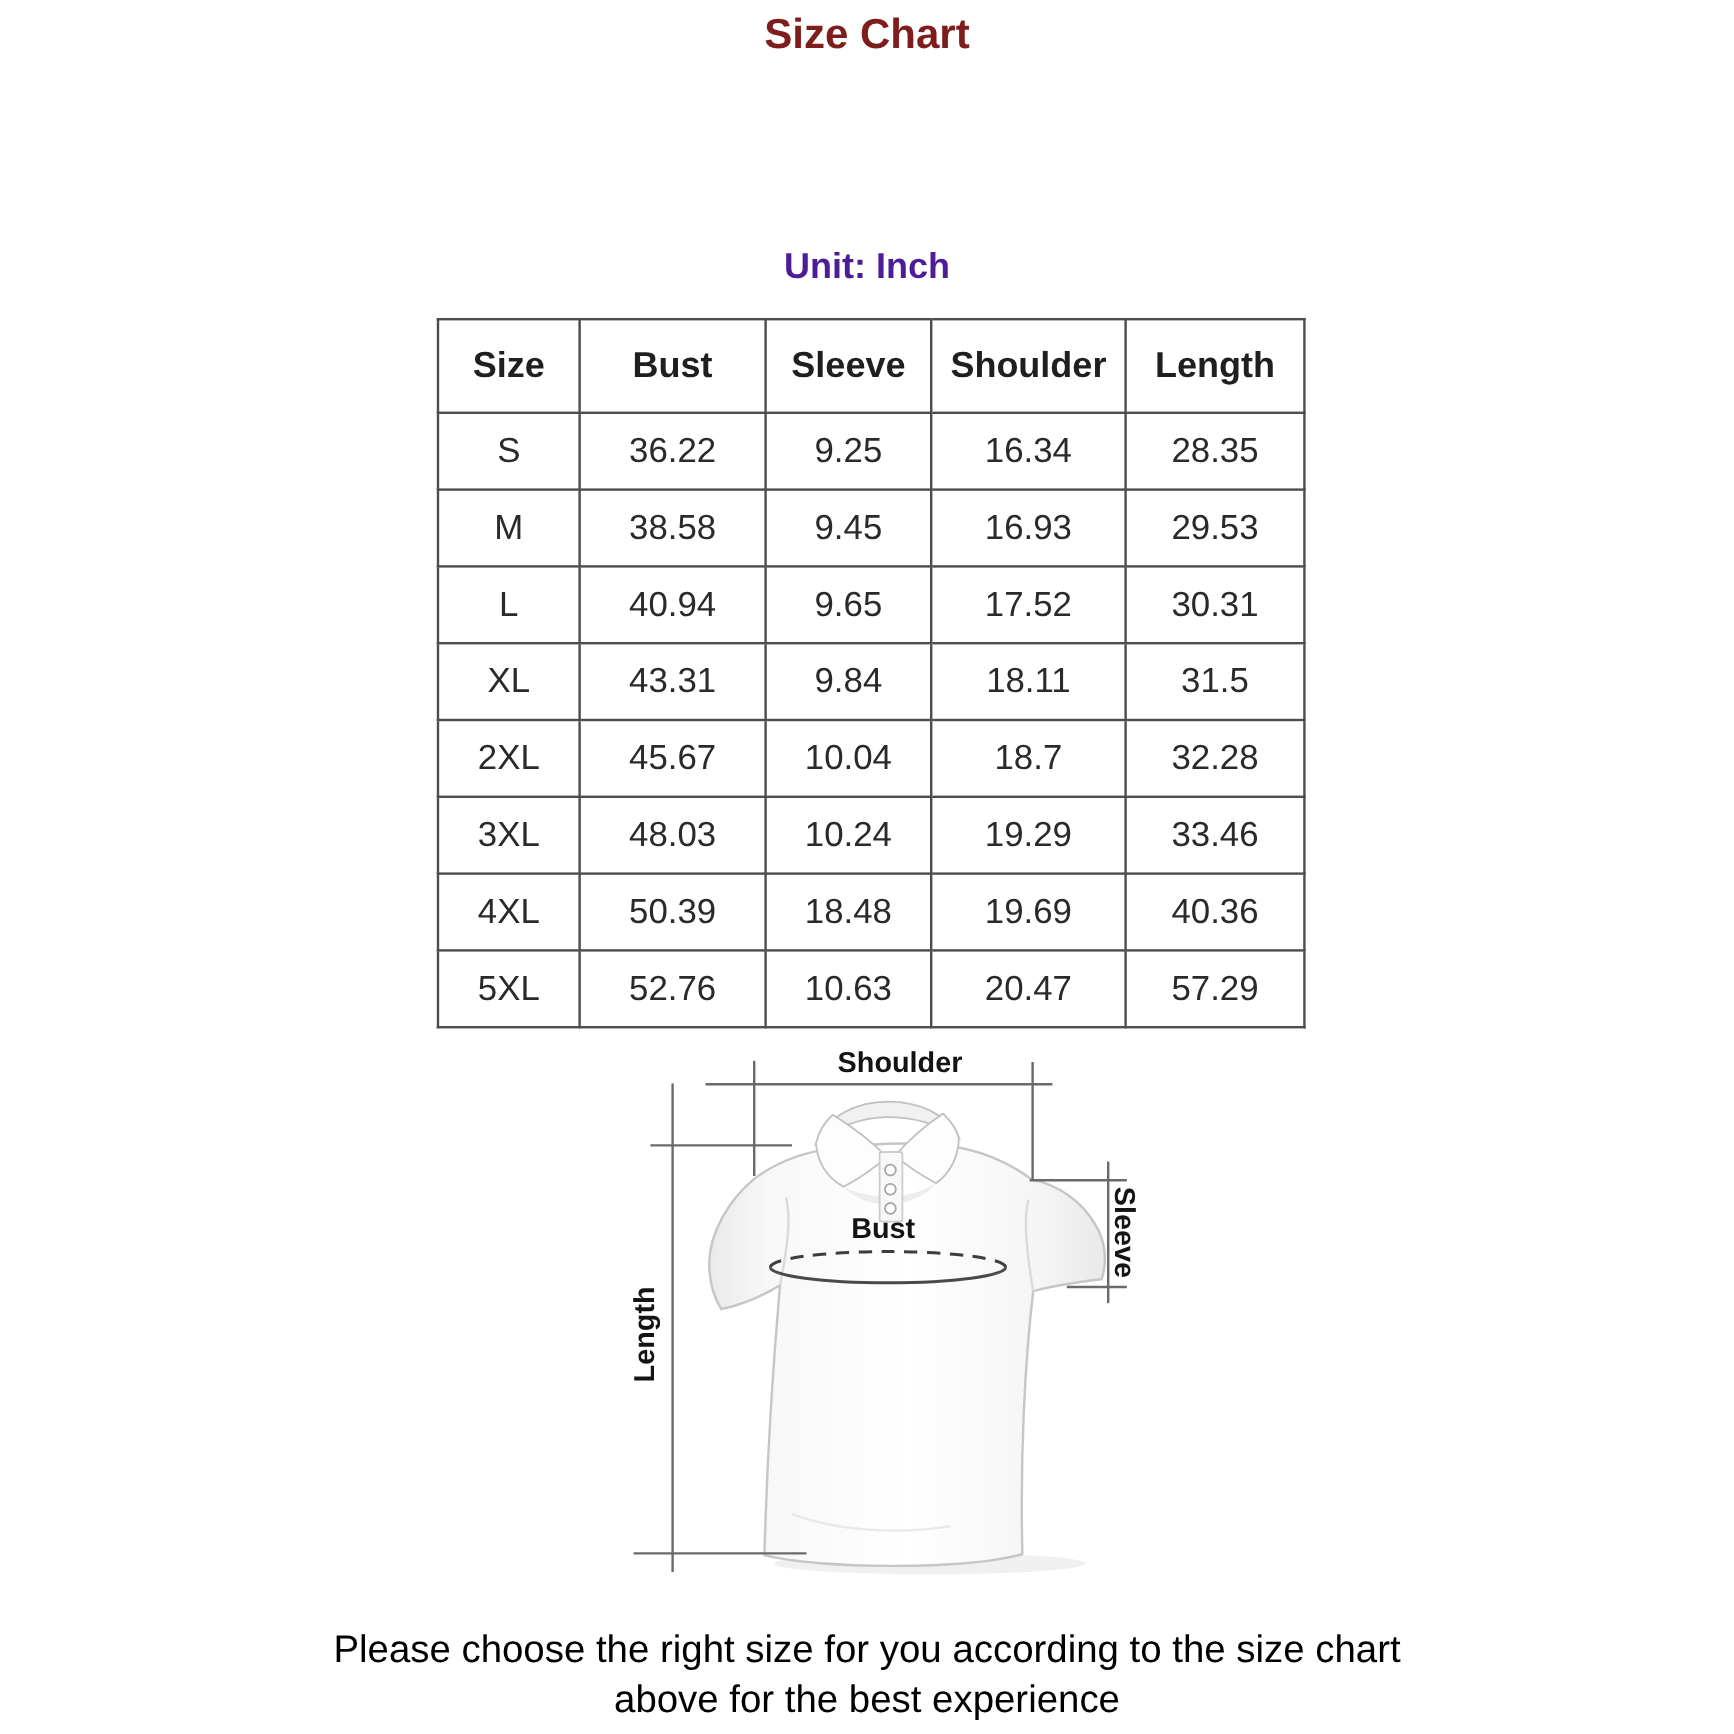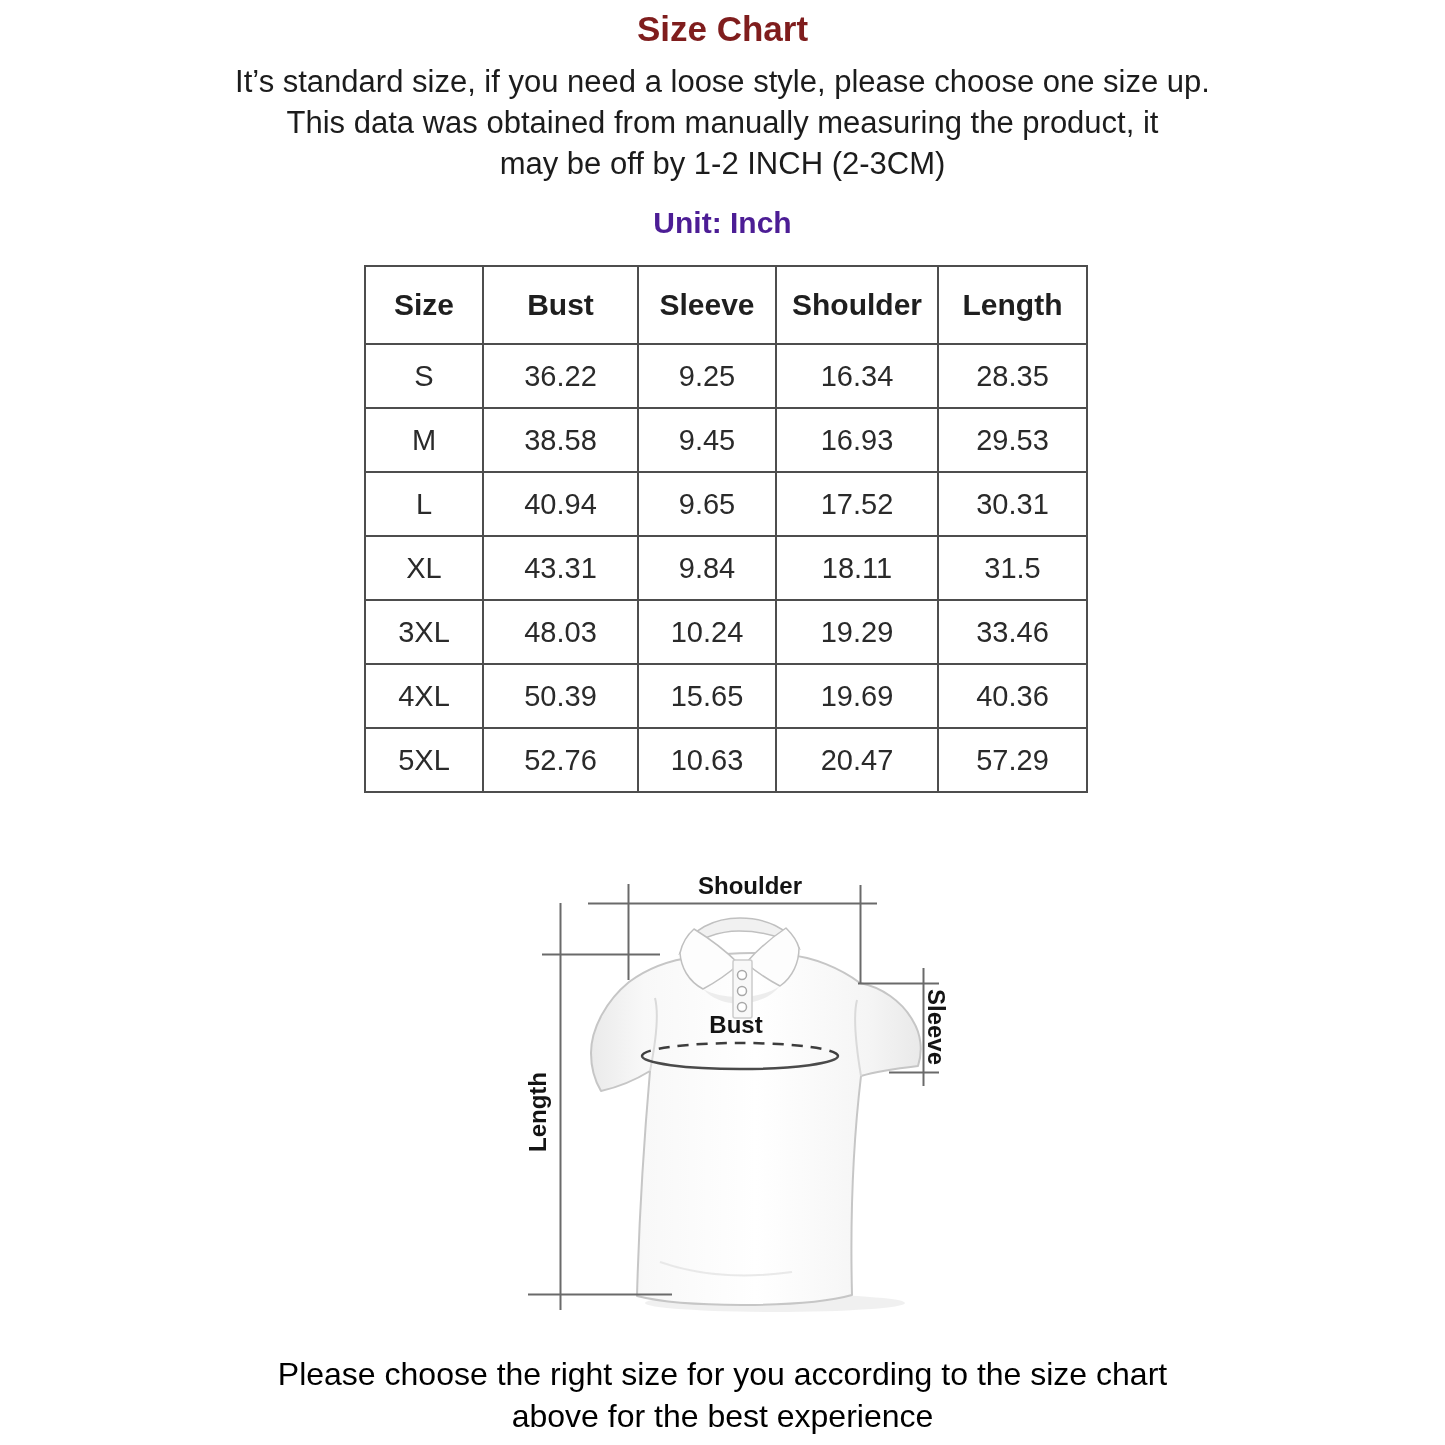--- a/index.html
+++ b/index.html
@@ -53,25 +53,20 @@
     font-weight: 400; color: #000000;
   }
 </style>
 </head>
 <body>
 
 <div class="page">
 
   <div class="page-title">Size Chart</div>
 
-  <div class="size-note">
-    <div>It’s standard size, if you need a loose style, please choose one size up.</div>
-    <div>This data was obtained from manually measuring the product, it</div>
-    <div>may be off by 1-2 INCH (2-3CM)</div>
-  </div>
 
   <div class="unit-label">Unit: Inch</div>
 
   <table class="size-table">
     <colgroup>
       <col style="width:118px">
         <col style="width:155px">
         <col style="width:138px">
         <col style="width:162px">
         <col style="width:149px">
@@ -108,30 +103,37 @@
         <td>30.31</td>
       </tr>
       <tr>
         <td>XL</td>
         <td>43.31</td>
         <td>9.84</td>
         <td>18.11</td>
         <td>31.5</td>
       </tr>
       <tr>
+        <td>2XL</td>
+        <td>45.67</td>
+        <td>10.04</td>
+        <td>18.7</td>
+        <td>32.28</td>
+      </tr>
+      <tr>
         <td>3XL</td>
         <td>48.03</td>
         <td>10.24</td>
         <td>19.29</td>
         <td>33.46</td>
       </tr>
       <tr>
         <td>4XL</td>
         <td>50.39</td>
-        <td>15.65</td>
+        <td>18.48</td>
         <td>19.69</td>
         <td>40.36</td>
       </tr>
       <tr>
         <td>5XL</td>
         <td>52.76</td>
         <td>10.63</td>
         <td>20.47</td>
         <td>57.29</td>
       </tr>

